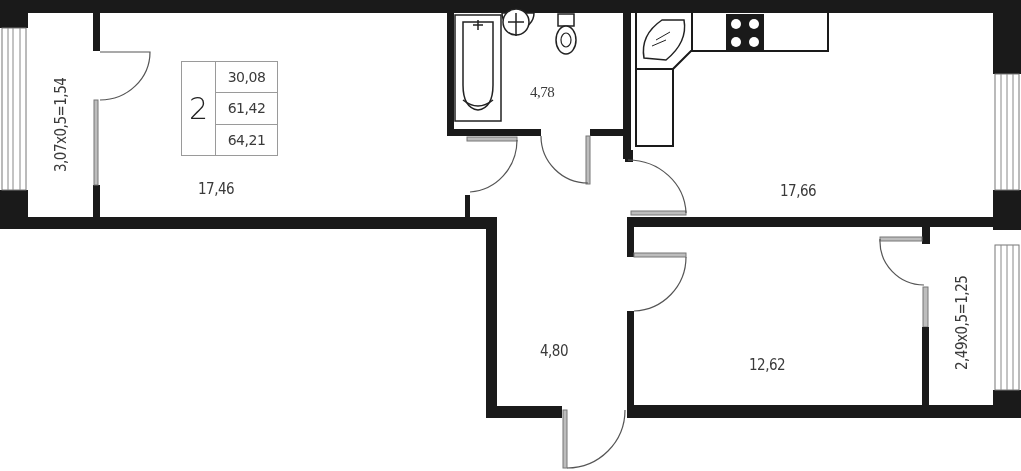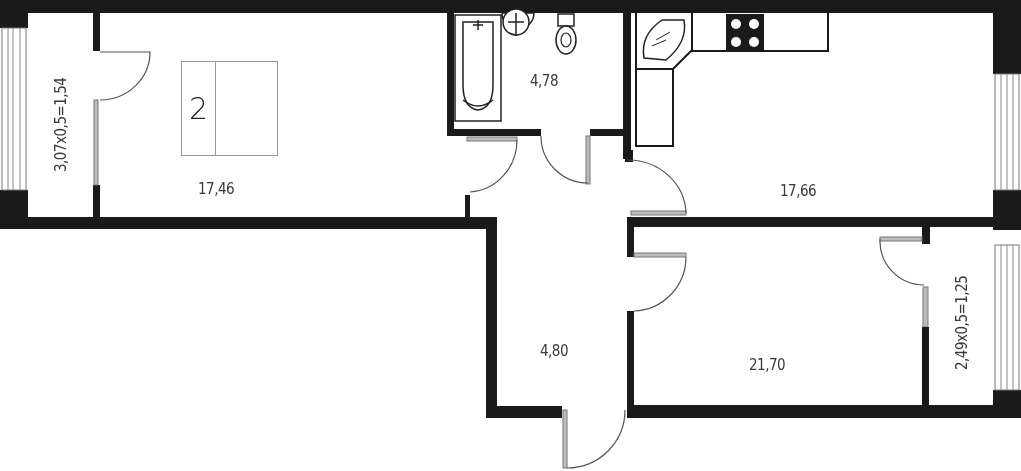--- a/index.html
+++ b/index.html
@@ -128,22 +128,27 @@
 
   <rect class="wall" x="922" y="222" width="8" height="22"></rect>
   <rect class="door-leaf" x="880" y="237" width="42" height="4"></rect>
   <path class="door-arc" d="M880,239 A44,44 0 0 0 924,285"></path>
   <rect class="door-leaf" x="923" y="287" width="5" height="40"></rect>
   <rect class="wall" x="922" y="327" width="7" height="80"></rect>
 </svg>
 
 <div class="summary">
   <div class="rooms">2</div>
+  <div class="areas">
+    <div>30,08</div>
+    <div>61,42</div>
+    <div>64,21</div>
+  </div>
 </div>
 
 <span class="label" style="left:198px; top:180px;">17,46</span>
-<span class="label" style="left:530px; top:72px;">4,78</span>
+<span class="label" style="left:530px; top:84px;font-family:Liberation Serif, serif;">4,78</span>
 <span class="label" style="left:769px; top:182px;margin-left:11px;">17,66</span>
 <span class="label" style="left:540px; top:342px;">4,80</span>
-<span class="label" style="left:749px; top:356px;">21,70</span>
+<span class="label" style="left:749px; top:356px;">12,62</span>
 
 <span class="label vlabel" style="left:52px; top:172px;">3,07x0,5=1,54</span>
 <span class="label vlabel" style="left:953px; top:370px;">2,49x0,5=1,25</span>
 
 </body></html>

